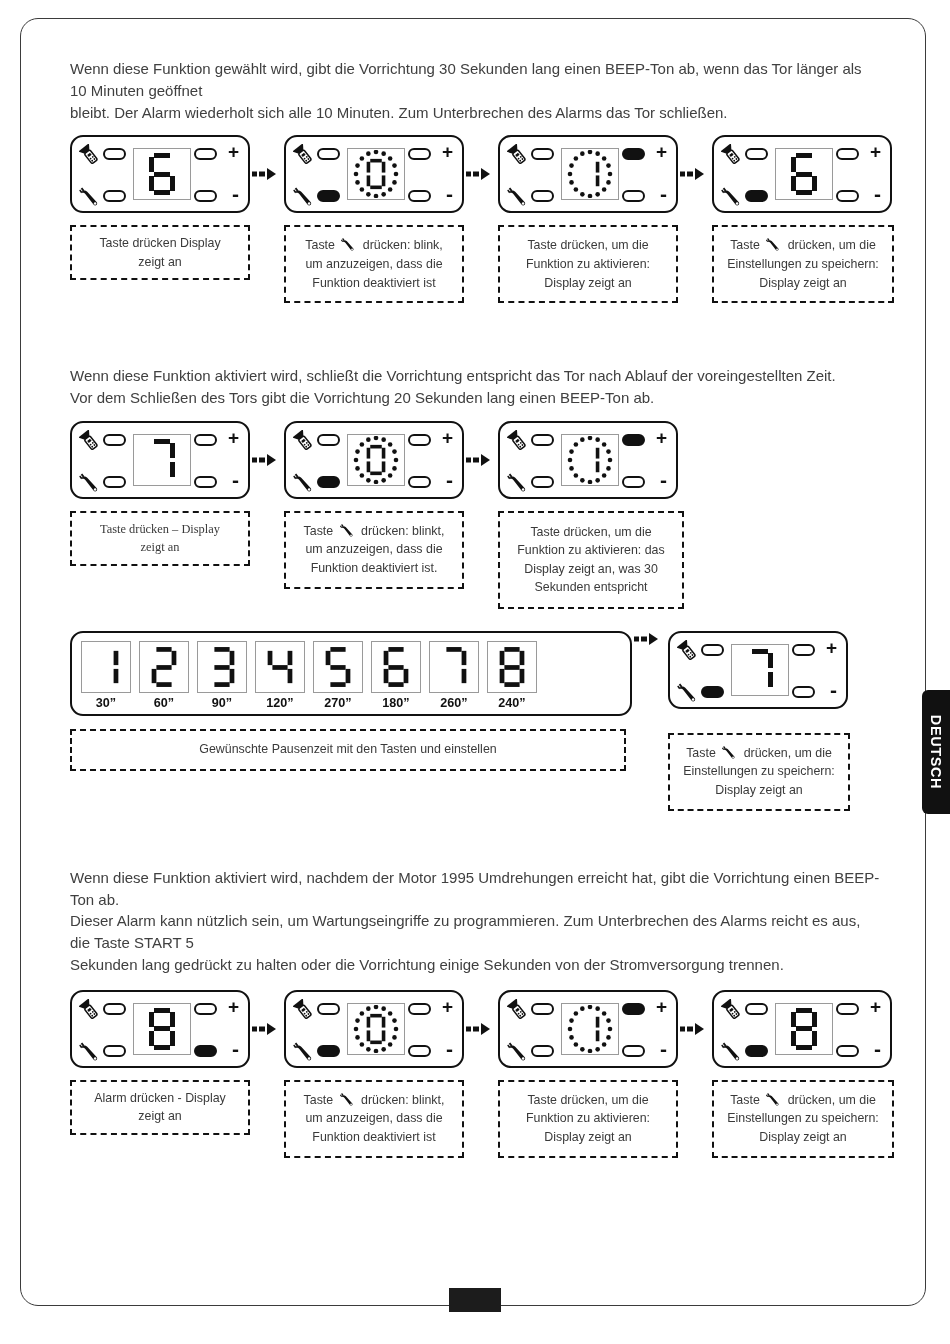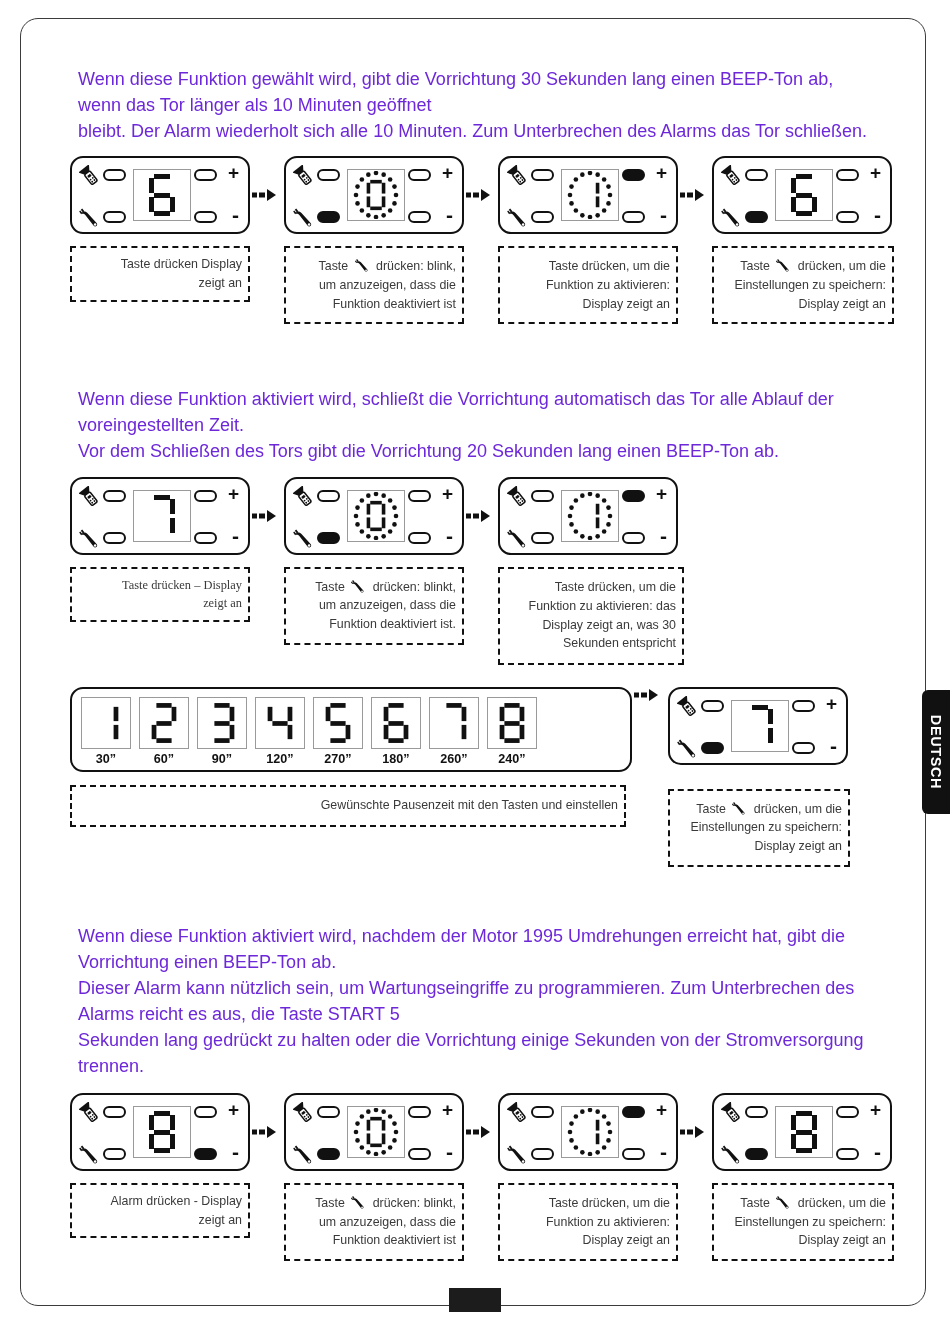--- a/index.html
+++ b/index.html
@@ -6,21 +6,21 @@
   body{width:950px;height:1344px;font-family:"Liberation Sans",sans-serif;color:#231f20;position:relative;overflow:hidden;}
 
   .page-frame{position:absolute;left:20px;top:18px;width:906px;height:1288px;border:1.6px solid #3b3b3b;border-radius:18px;box-sizing:border-box;}
   .page-footer-tab{position:absolute;left:449px;top:1288px;width:52px;height:24px;background:#1c1c1c;}
 
   .lang-tab{position:absolute;left:922px;top:690px;width:28px;height:124px;background:#111111;border-radius:6px 0 0 6px;display:flex;align-items:center;justify-content:center;}
   .lang-tab span{transform:rotate(90deg);color:#ffffff;font-size:14.5px;font-weight:bold;letter-spacing:.6px;white-space:nowrap;}
 
   .content{position:absolute;left:70px;top:58px;width:812px;}
 
-  .para{font-size:18px;line-height:1.45;color:#6d28d9;margin:8px;}
+  .para{font-size:15px;line-height:1.45;color:#404040;margin:0;}
   .para .l{display:block;}
   .flowrow{display:flex;align-items:center;}
 
   
   .dev{width:180px;height:78px;border:2.4px solid #111;border-radius:13px;box-sizing:border-box;position:relative;background:#fff;flex:0 0 auto;}
   .dev .icon-rc{position:absolute;left:7px;top:7px;width:22px;height:20px;}
   .dev .icon-wr{position:absolute;left:7px;top:49px;width:22px;height:20px;}
   .btn{position:absolute;width:23px;height:12px;border:2.1px solid #111;border-radius:6px;box-sizing:border-box;background:#fff;}
   .btn.on{background:#111;}
   .b-tl{left:31px;top:11px;}
@@ -45,21 +45,21 @@
   .seg i.sf{left:0;top:4px;width:5px;height:15px;}
   .seg i.sg{left:5px;top:18.5px;width:16px;height:5px;}
   .seg.on-a i.sa,.seg.on-b i.sb,.seg.on-c i.sc,.seg.on-d i.sd,
   .seg.on-e i.se,.seg.on-f i.sf,.seg.on-g i.sg{display:block;}
 
   .arrow{flex:0 0 auto;width:34px;display:flex;align-items:center;justify-content:center;}
   .arrow svg{display:block;}
 
   
   .caps{display:flex;}
-  .cap{border:2.2px dashed #111;box-sizing:border-box;font-size:12.4px;line-height:1.5;color:#3a3a3a;text-align:center;padding:7px 6px;display:flex;flex-direction:column;justify-content:center;align-items:flex-end;}
+  .cap{border:2.2px dashed #111;box-sizing:border-box;font-size:12.4px;line-height:1.5;color:#3a3a3a;text-align:center;padding:7px 6px;display:flex;flex-direction:column;justify-content:center;align-items:center;}
   .cap .ln{display:block;white-space:nowrap;}
   .wr-inline{display:inline-block;width:17px;height:14px;vertical-align:-2px;margin:0 2px;}
 
   
   .strip{border:2.6px solid #111;border-radius:13px;box-sizing:border-box;padding:8px 9px 4px 9px;display:flex;gap:8px;background:#fff;}
   .scell{display:flex;flex-direction:column;align-items:center;}
   .scell .box{width:50px;height:52px;border:1.2px solid #9a9a9a;box-sizing:border-box;display:flex;align-items:center;justify-content:center;}
   .scell .lbl{font-size:12.6px;font-weight:bold;color:#111;margin-top:3px;}
 </style>
 </head>
@@ -324,21 +324,21 @@
                 </g>
               </svg> drücken, um die</span>
             <span class="ln">Einstellungen zu speichern:</span>
             <span class="ln">Display zeigt   an</span>
           </div>
         </div>
       </div>
     </div>
     <div style="margin-top:62px;">
       <p class="para">
-        <span class="l">Wenn diese Funktion aktiviert wird, schließt die Vorrichtung automatisch das Tor alle Ablauf der voreingestellten Zeit.</span>
+        <span class="l">Wenn diese Funktion aktiviert wird, schließt die Vorrichtung entspricht das Tor nach Ablauf der voreingestellten Zeit.</span>
         <span class="l">Vor dem Schließen des Tors gibt die Vorrichtung 20 Sekunden lang einen BEEP-Ton ab.</span>
       </p>
       <div class="flowrow" style="margin-top:12px;">
         <div class="dev">
           <span class="icon-rc"><svg viewBox="0 0 22 20">
               <g transform="rotate(-38 11 10)">
                 <rect x="6.5" y="6.5" width="7" height="12.5" rx="1.6" fill="#fff" stroke="#111" stroke-width="1.5"></rect>
                 <rect x="8.2" y="9" width="3.6" height="2.6" fill="#111"></rect>
                 <circle cx="8.6" cy="14" r="0.9" fill="#111"></circle>
                 <circle cx="11.4" cy="14" r="0.9" fill="#111"></circle>

